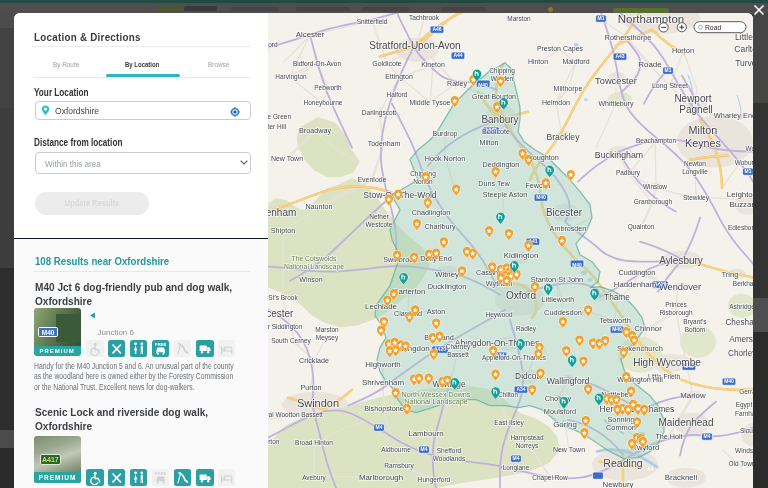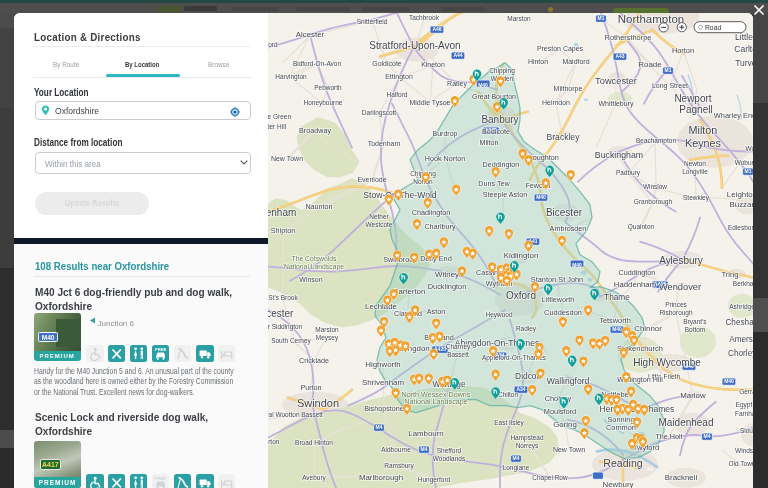--- a/index.html
+++ b/index.html
@@ -32,21 +32,21 @@
   .tabline { left:19.2px; top:64.2px; width:217.5px; height:1px; background:#e9e9e9; }
   .tabunder { left:92.2px; top:61.2px; width:73.5px; height:2.8px; background:#2bb6c4; border-radius:2px; }
   .lbl { font-size:10px; font-weight:bold; color:#2f3337; transform:scaleX(.82); transform-origin:0 0; white-space:nowrap; }
   .inputbox { left:20.5px; top:88.2px; width:215.9px; height:18.5px; border:1px solid #c9cdd1; border-radius:4px; background:#fff; }
   .inputtxt { left:40.4px; top:93.2px; font-size:8.8px; color:#3f4348; transform:scaleX(.97); transform-origin:0 0; }
   .selbox { left:20.5px; top:138.4px; width:215.9px; height:21.9px; border:1px solid #c9cdd1; border-radius:4px; background:#fff; }
   .seltxt { left:30.7px; top:145.9px; font-size:8.5px; color:#9aa0a6; transform:scaleX(.95); transform-origin:0 0; }
   .updbtn { left:20.5px; top:178.4px; width:114px; height:23.6px; border-radius:12px; background:#ececec;
             color:#d8d8d8; font-size:9px; font-weight:bold; text-align:center; line-height:23.6px; letter-spacing:.2px;
           }
-  #results { left:0; top:224.7px; width:253.7px; height:250px; background:#fafafa; border-top:6px solid #0f172a; }
+  #results { left:0; top:224.7px; width:253.7px; height:250px; background:#fafafa; border-top:1px solid #0f172a; }
   .rescount { left:20.6px; top:15.6px; font-size:10.5px; font-weight:bold; color:#2596a0; transform:scaleX(.92); transform-origin:0 0; white-space:nowrap; }
   .resdiv { left:20.2px; top:31.7px; width:216px; height:1px; background:#e7e7e7; }
   .rtitle { font-size:10.5px; font-weight:bold; color:#3b3f44; line-height:14.5px; white-space:nowrap; transform:scaleX(.96); transform-origin:0 0; }
   .rdesc { font-size:8.5px; color:#6b7075; line-height:10.3px; white-space:nowrap; transform:scaleX(.8); transform-origin:0 0; }
   .thumb { width:47.2px; overflow:hidden; border-radius:3px; }
   .premium { position:absolute; left:0; bottom:0; width:100%; height:9.8px; background:#29a5a0; color:#fff;
              font-size:6px; font-weight:bold; letter-spacing:1px; text-align:center; line-height:10px; }
   .ico { position:absolute; width:17.4px; height:17.9px; border-radius:2.5px; }
   .ico.t { background:#2aa0a5; }
   .ico.g { background:#f1f1f1; }
@@ -116,21 +116,21 @@
 
       <div class="abs thumb" style="left:19.3px;top:69.3px;height:47.9px;">
         <div class="abs" style="left:0;top:0;width:47.2px;height:38px;background:linear-gradient(115deg,#8fa97a 0%,#6f8a5c 28%,#55704a 55%,#415a3e 78%,#36503a 100%);"></div>
         <div class="abs" style="left:22px;top:6px;width:25px;height:28px;background:#3a5a38;"></div>
         <div class="abs" style="left:4.5px;top:19px;width:20px;height:9.5px;background:#3f71c8;border:0.5px solid #fff;border-radius:1.5px;color:#fff;font-size:6.5px;font-weight:bold;text-align:center;line-height:9px;">M40</div>
         <div class="premium">PREMIUM</div>
       </div>
       <svg class="abs" style="left:74.5px;top:72.8px;" width="7" height="7" viewBox="0 0 7 7">
         <path d="M6 0.5 L1 3.5 L6 6.5 Z" fill="#2aa0a5"></path>
       </svg>
-      <div class="abs jtxt" style="left:83.2px;top:75px;">Junction 6</div>
+      <div class="abs jtxt" style="left:83.2px;top:89px;">Junction 6</div>
 
       <div class="abs" id="icons1" style="left:0;top:100.6px;">
           <div class="ico g" style="left:72px;top:0;">
             <svg width="17.4" height="17.9" viewBox="0 0 17.4 17.9">
               <circle cx="9.2" cy="4.2" r="1.5" fill="#ced3d6"></circle>
               <path d="M9 6 v3.5 h3.2 l1.6 3.4" stroke="#ced3d6" stroke-width="1.4" fill="none" stroke-linecap="round" stroke-linejoin="round"></path>
               <path d="M7.4 8.2 a3.8 3.8 0 1 0 4.4 5.6" stroke="#ced3d6" stroke-width="1.3" fill="none" stroke-linecap="round"></path>
             </svg>
           </div>
           <div class="ico t" style="left:93.8px;top:0;">

